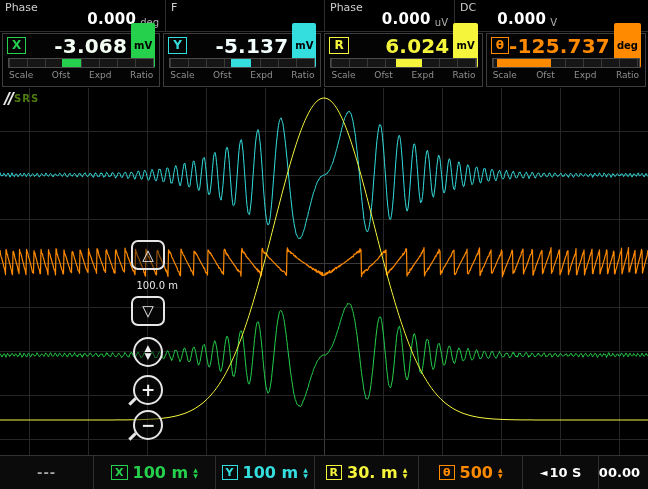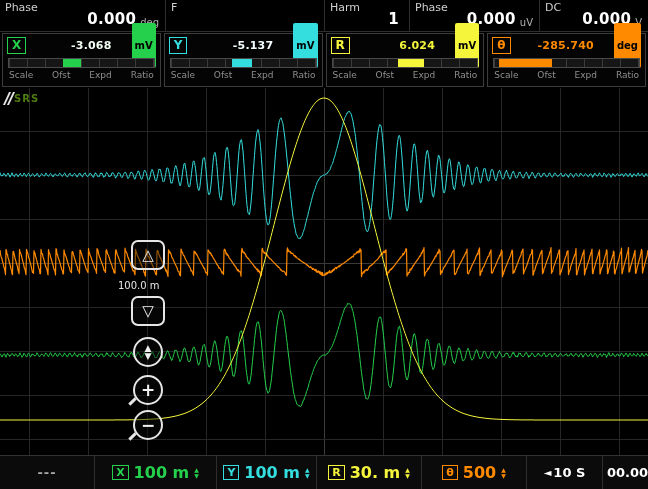--- a/index.html
+++ b/index.html
@@ -14,82 +14,75 @@
   .tval{position:absolute;bottom:3px;right:6px;display:flex;align-items:flex-end;}
   .tnum{font-size:15px;font-weight:bold;color:#fff;letter-spacing:0.3px;}
   .tunit{font-size:10px;color:#b0b0b0;margin-left:4px;}
 
   
   .chrow{position:absolute;left:0;top:32px;width:648px;height:56px;display:flex;gap:3px;padding:1px 2px;box-sizing:border-box;}
   .chbox{flex:1;position:relative;background:#040404;border:1px solid #3c3c3c;box-sizing:border-box;--c:#fff;--vc:#fff;}
   .chhead{height:21px;display:flex;align-items:center;padding:1px 4px 0 4px;}
   .chletter{border:1px solid var(--c);color:var(--c);font-size:12px;font-weight:bold;padding:0 4px;line-height:15px;}
   .chspacer{flex:1;}
-  .chval{font-size:11px;font-weight:bold;color:var(--vc);letter-spacing:0.2px;}
-  .chunit{background:var(--c);color:#000;font-size:10px;font-weight:bold;padding:16px 3px;border-radius:2px;margin-left:20px;line-height:13px;text-align:center;}
+  .chval{font-size:20px;font-weight:bold;color:var(--vc);letter-spacing:0.2px;}
+  .chunit{background:var(--c);color:#000;font-size:10px;font-weight:bold;padding:16px 3px;border-radius:2px;margin-left:4px;line-height:13px;text-align:center;}
   .chbar{position:relative;height:8px;margin:2px 5px 1px 5px;background:#161616;border:1px solid #4a4a4a;
     background-image:repeating-linear-gradient(90deg,#3a3a3a 0 1px,#161616 1px 18px);}
   .chbarseg{position:absolute;top:0;bottom:0;background:var(--c);}
   .chctrls{display:flex;justify-content:space-between;padding:1px 6px 0 6px;font-size:9px;color:#8f8f8f;}
   .chctrls span{cursor:default;}
 
   
   .plot{position:absolute;left:0;top:88px;width:648px;height:367px;background:#000;}
   .plot svg{position:absolute;left:0;top:0;}
   .logo{position:absolute;left:6px;top:4px;color:#4d7c0f;font-weight:bold;font-size:10px;letter-spacing:1px;z-index:3;}
   .logo .sl{display:inline-block;width:2px;height:13px;background:#e8e8e8;transform:skewX(-25deg);margin-right:2px;vertical-align:middle;}
 
   
   .ovl{position:absolute;z-index:5;display:flex;align-items:center;justify-content:center;
     color:#f0f0f0;background:rgba(10,10,10,0.45);border:2px solid #e6e6e6;box-sizing:border-box;cursor:pointer;}
   .sq{width:34px;height:30px;border-radius:7px;font-size:15px;}
   .cir{width:30px;height:30px;border-radius:50%;}
-  .ovl-label{position:absolute;z-index:5;left:118px;top:192px;width:60px;text-align:left;
+  .ovl-label{position:absolute;z-index:5;left:118px;top:192px;width:60px;text-align:right;
     color:#e8e8e8;font-size:10px;text-shadow:0 0 2px #000;}
   .updn{display:flex;flex-direction:column;line-height:8px;font-size:9px;}
   .zoomtail::after{content:"";position:absolute;left:-4px;bottom:-3px;width:3px;height:9px;background:#e6e6e6;transform:rotate(45deg);}
   .zplus{font-size:17px;font-weight:bold;line-height:1;}
   .zminus{font-size:17px;font-weight:bold;line-height:1;}
 
   
   .botbar{position:absolute;left:0;top:455px;width:648px;height:34px;background:#0b0b0b;border-top:1px solid #333;
     display:flex;align-items:center;box-sizing:border-box;}
   .bsec{height:100%;display:flex;align-items:center;justify-content:center;gap:5px;border-right:1px solid #2e2e2e;box-sizing:border-box;}
   .bscale{--c:#fff;}
   .bletter{border:1px solid var(--c);color:var(--c);font-size:11px;font-weight:bold;padding:0 3px;line-height:13px;}
   .bval{color:var(--c);font-size:16px;font-weight:bold;}
   .spin{display:flex;flex-direction:column;font-size:6px;line-height:6px;color:var(--c);cursor:pointer;}
   .dashes{color:#a8a8a8;font-size:13px;font-weight:bold;letter-spacing:1px;}
   .tb{color:#fff;font-size:13px;font-weight:bold;display:flex;align-items:center;gap:2px;}
   .tb .arr{font-size:10px;}
-  .clock{flex:1;text-align:right;color:#fff;font-size:13px;font-weight:bold;}
+  .clock{flex:1;text-align:right;padding-right:8px;color:#fff;font-size:13px;font-weight:bold;}
 </style>
 </head>
 <body>
 
 <div class="screen">
 
   <div class="topbar">
     <div class="tsec" style="width:166px">
       <span class="tlabel">Phase</span>
       <span class="tval">
           <span class="tnum">0.000</span>
           <span class="tunit">deg</span>
         </span>
     </div>
     <div class="tsec" style="width:159px">
       <span class="tlabel">F</span>
     </div>
-    <div class="tsec" style="width:85px">
-      <span class="tlabel">Harm</span>
-      <span class="tval">
-          <span class="tnum">1</span>
-          <span class="tunit"></span>
-        </span>
-    </div>
     <div class="tsec" style="width:130px">
       <span class="tlabel">Phase</span>
       <span class="tval">
           <span class="tnum">0.000</span>
           <span class="tunit">uV</span>
         </span>
     </div>
     <div class="tsec" style="width:108px">
       <span class="tlabel">DC</span>
       <span class="tval">
@@ -152,21 +145,21 @@
         <span>Ofst</span>
         <span>Expd</span>
         <span>Ratio</span>
       </div>
     </div>
 
     <div class="chbox" style="--c: #ff8a00; --vc: #ff8a00;">
       <div class="chhead">
         <span class="chletter">θ</span>
         <span class="chspacer"></span>
-        <span class="chval">-285.740</span>
+        <span class="chval">-125.737</span>
         <span class="chunit">deg</span>
       </div>
       <div class="chbar">
           <span class="chbarseg" style="left: 3%; width: 37%;"></span>
         </div>
       <div class="chctrls">
         <span>Scale</span>
         <span>Ofst</span>
         <span>Expd</span>
         <span>Ratio</span>

